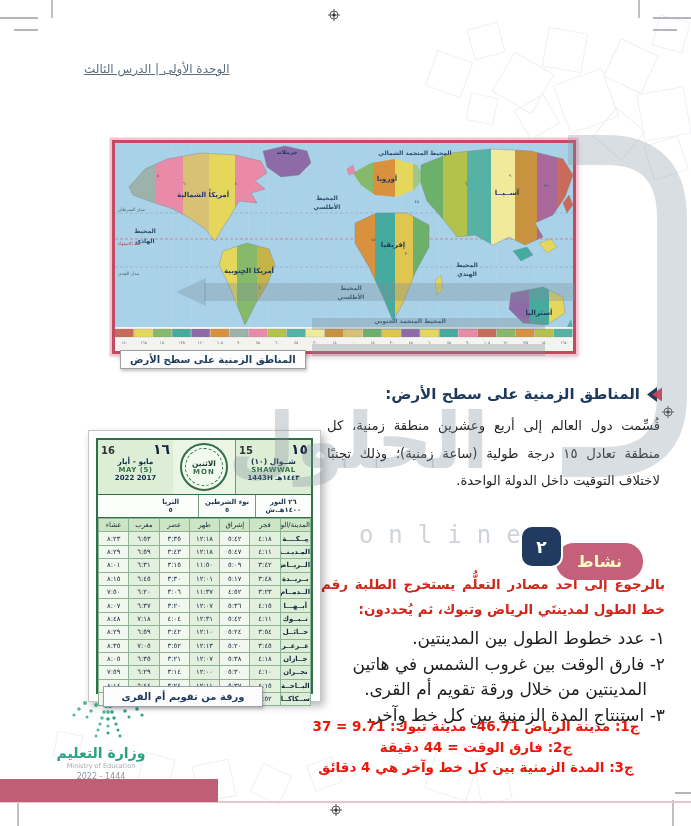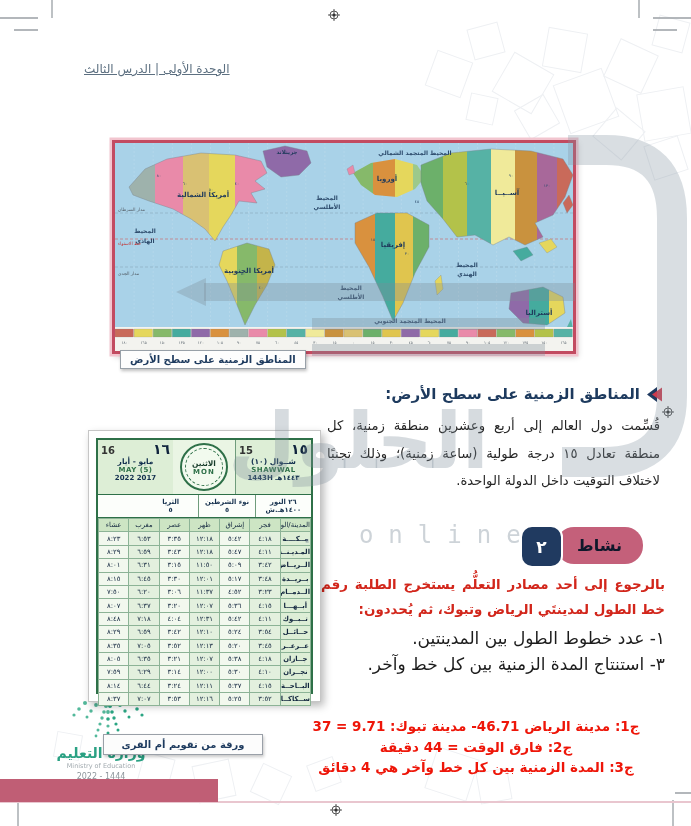--- a/index.html
+++ b/index.html
@@ -25,22 +25,22 @@
            font-weight:bold;color:rgba(128,142,155,.32);z-index:5;pointer-events:none;}
   .wm-site{position:absolute;left:300px;top:521px;font-size:24px;letter-spacing:15px;
            color:rgba(135,150,162,.42);z-index:5;pointer-events:none;font-family:"DejaVu Sans Mono",monospace;}
   
   .sec-head{position:absolute;right:29px;top:385px;display:flex;align-items:center;gap:6px;z-index:3;}
   .sec-head h2{margin:0;font-size:15px;font-weight:bold;color:#1d3a5e;}
   .sec-para{position:absolute;right:29px;top:410px;width:333px;margin:2px;font-size:13.2px;line-height:27.5px;
             color:#262626;text-align:justify;text-align-last:right;font-weight:500;z-index:3;}
   
   .badge{position:absolute;right:48px;top:527px;width:121px;height:39px;z-index:6;}
-  .badge-pill{position:absolute;left:34px;top:0;width:87px;height:37px;background:#c4607a;border-radius:18px;
-              display:flex;align-items:center;justify-content:center;color:#0f172a;font-weight:bold;font-size:16px;}
+  .badge-pill{position:absolute;left:34px;top:16px;width:87px;height:37px;background:#c4607a;border-radius:18px;
+              display:flex;align-items:center;justify-content:center;color:#fef9c3;font-weight:bold;font-size:16px;}
   .badge-num{position:absolute;left:0;top:0;width:39px;height:39px;background:#203a60;border-radius:10px;
              display:flex;align-items:center;justify-content:center;color:#fff;font-weight:bold;font-size:17px;
              box-shadow:0 0 0 2px #fff;}
   
   .activity{position:absolute;right:26px;top:572px;width:344px;z-index:3;}
   .activity .prompt{margin:0 0 4px 0;font-size:13.4px;line-height:25px;font-weight:bold;color:#d2261b;
                     text-align:justify;text-align-last:right;}
   .activity ul{margin:0;padding:0;list-style:none;}
   .activity li{font-size:17px;line-height:25.5px;color:#1c1c1c;padding-right:18px;text-indent:-18px;}
   
@@ -72,21 +72,21 @@
   .band-c:last-child{border-left:none;padding-left:45px;}
   .cal-table{width:100%;border-collapse:collapse;table-layout:fixed;}
   .cal-table th,.cal-table td{border:0.5px solid #8cb396;height:12.4px;text-align:center;font-size:6.9px;
           color:#10243d;padding:0;overflow:hidden;white-space:nowrap;}
   .cal-table thead th{background:#cde5c4;font-weight:normal;}
   .cal-table td{background:#f2f8ee;}
   .cal-table td:nth-child(even){background:#e3f0de;}
   .cal-table .city{background:#ddeed6;font-weight:bold;font-size:6.8px;}
   .cal-caption{position:absolute;left:103px;top:686px;width:158px;background:#fcfcfc;border:1px solid #9aa0a8;
                padding:4px 0;text-align:center;font-size:10px;font-weight:bold;color:#1d3a5e;
-               box-shadow:1px 2px 3px rgba(0,0,0,.22);z-index:6;margin-top:48px;}
+               box-shadow:1px 2px 3px rgba(0,0,0,.22);z-index:6;}
   
   .ministry{position:absolute;left:36px;top:688px;width:130px;text-align:center;z-index:3;}
   .min-ar{font-size:14px;font-weight:bold;color:#2aa183;margin-top:1px;}
   .min-en{font-size:6.5px;color:#a3abb0;margin-top:1px;}
   .min-years{font-size:8px;color:#8d969c;margin-top:2px;}
   
   .bottom-bar{position:absolute;left:0;top:779px;width:218px;height:23px;background:#c05e75;z-index:4;}
   .bottom-line{position:absolute;left:0;top:801px;width:691px;height:1.5px;background:#e9c6cf;z-index:3;}
   svg text{font-family:"DejaVu Sans",sans-serif;}
 </style>
@@ -364,20 +364,21 @@
 
   <div class="badge">
     <div class="badge-pill">نشاط</div>
     <div class="badge-num">٢</div>
   </div>
 
   <div class="activity" dir="rtl" lang="ar">
     <p class="prompt">بالرجوع إلى أحد مصادر التعلُّم يستخرج الطلبة رقم خط الطول لمدينتَي الرياض وتبوك، ثم يُحددون:</p>
     <ul id="act-items">
         <li>١- عدد خطوط الطول بين المدينتين.</li>
+        <li>٢- فارق الوقت بين غروب الشمس في هاتين المدينتين من خلال ورقة تقويم أم القرى.</li>
         <li>٣- استنتاج المدة الزمنية بين كل خط وآخر.</li>
       </ul>
   </div>
 
   <div class="answers" id="answers" dir="rtl">
       <div>ج1: مدينة الرياض 46.71- مدينة تبوك: 9.71 = 37</div>
       <div>ج2: فارق الوقت = 44 دقيقة</div>
       <div>ج3: المدة الزمنية بين كل خط وآخر هي 4 دقائق</div>
     </div>
 

